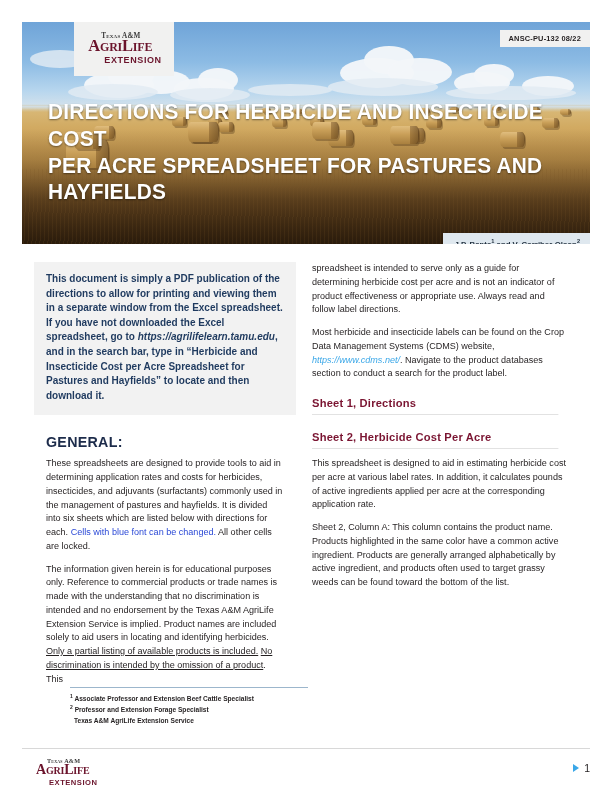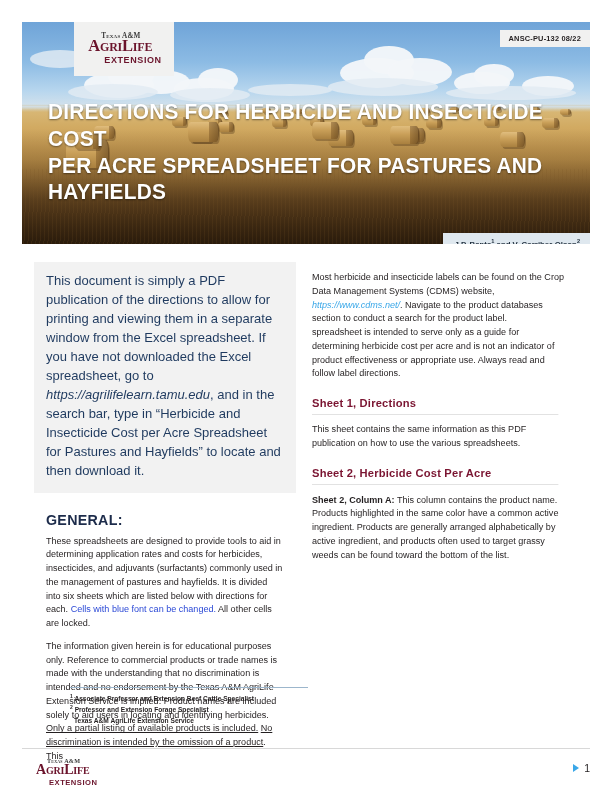--- a/index.html
+++ b/index.html
@@ -194,22 +194,22 @@
     position: absolute;
     left: 290px;
     top: 0;
     width: 254px;
   }
 
   .intro-box {
     background: #f2f2f2;
     padding: 10px 12px 12px 12px;
     color: #1f3a5f;
-    font-weight: normal;
-    font-size: 13px;
+    font-weight: bold;
+    font-size: 10px;
     line-height: 1.46;
     margin-left: -12px;
     width: 238px;
   }
   .intro-box i { font-style: italic; }
 
   h2.section {
     color: #1c2b4a;
     font-family: "Liberation Sans Narrow", "Liberation Sans", sans-serif;
     font-weight: bold;
@@ -240,21 +240,21 @@
     margin: 9px 0 0 0;
     color: #231f20;
     text-align: left;
   }
   p.body.first { margin-top: 8px; }
   p.body.tight { margin-top: 0; }
 
   .lnk-blue { color: #2b49d6; }
   .lnk-cyan { color: #3aa7e8; font-style: italic; }
   .u { text-decoration: underline; }
-  .b { font-weight: bold; }
+  .b { font-weight: normal; }
 
   
   .footnotes {
     position: absolute;
     left: 24px;
     top: 425px;
     width: 238px;
     border-top: 1px solid #9cb6cc;
     padding-top: 5px;
   }
@@ -428,30 +428,30 @@
 
     <div class="footnotes">
       <div><sup>1</sup> <span>Associate Professor and Extension Beef Cattle Specialist</span></div>
       <div><sup>2</sup> <span>Professor and Extension Forage Specialist</span></div>
       <div class="indent">Texas A&amp;M AgriLife Extension Service</div>
     </div>
   </div>
 
   <div class="col-right">
 
+    <p class="body tight">spreadsheet is intended to serve only as a guide for determining herbicide cost per acre and is not an indicator of product effectiveness or appropriate use. Always read and follow label directions.</p>
+
     <p class="body">
       <span>Most herbicide and insecticide labels can be found on the Crop Data Management Systems (CDMS) website, </span><span class="lnk-cyan">https://www.cdms.net/</span><span>. Navigate to the product databases section to conduct a search for the product label.</span>
     </p>
 
-    <p class="body tight">spreadsheet is intended to serve only as a guide for determining herbicide cost per acre and is not an indicator of product effectiveness or appropriate use. Always read and follow label directions.</p>
-
     <h3 class="sheet">Sheet 1, Directions</h3>
-    <p class="body first">This sheet contains the same information as this PDF publication on how to use the various spreadsheets.</p>
 
     <h3 class="sheet">Sheet 2, Herbicide Cost Per Acre</h3>
+    <p class="body first">This spreadsheet is designed to aid in estimating herbicide cost per acre at various label rates. In addition, it calculates pounds of active ingredients applied per acre at the corresponding application rate.</p>
 
     <p class="body">
       <span class="b">Sheet 2, Column A:</span><span> This column contains the product name. Products highlighted in the same color have a common active ingredient. Products are generally arranged alphabetically by active ingredient, and products often used to target grassy weeds can be found toward the bottom of the list.</span>
     </p>
 
   </div>
 </div>
 
 <div class="footer-rule"></div>
 

